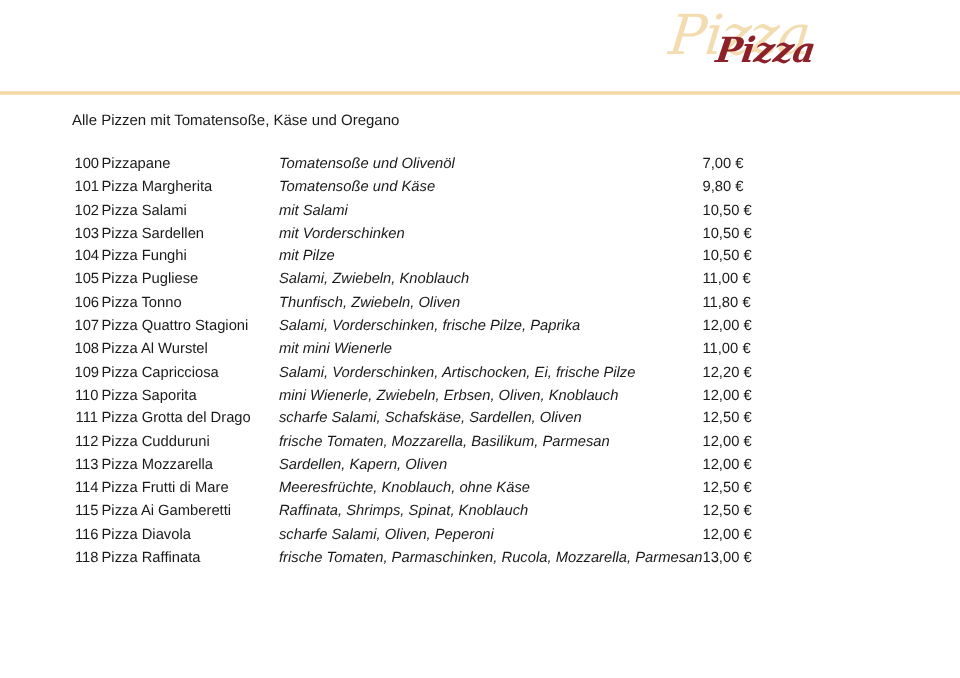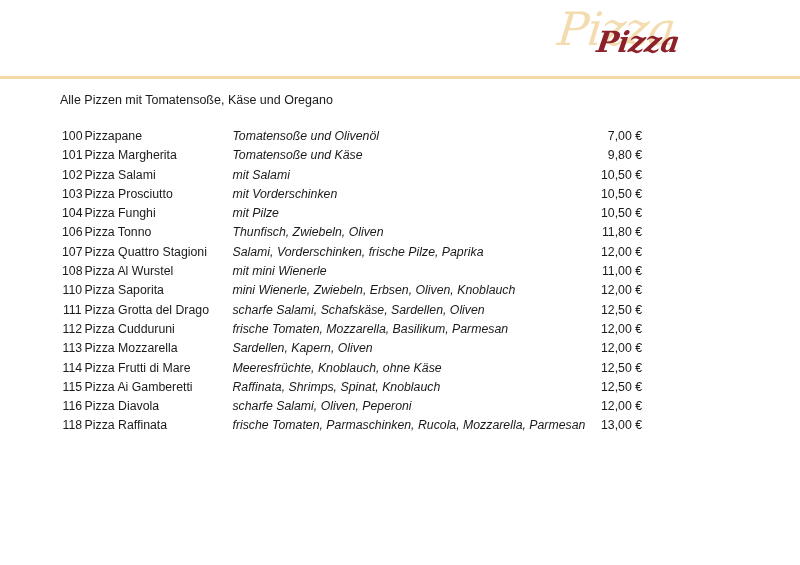--- a/index.html
+++ b/index.html
@@ -102,21 +102,21 @@
     padding-left: 8px;
   }
   td.col-desc {
     width: 330px;
     font-style: italic;
     color: #3a3a3a;
     margin-top: 40px;
   }
   td.col-price {
     width: 62px;
-    text-align: right;
+    text-align: left;
   }
 </style>
 </head>
 <body>
 
 <div id="header">
   <div id="logo">
     <span class="logo-word-big">Pizza</span>
     <span class="logo-word-small">Pizza</span>
   </div>
@@ -140,49 +140,61 @@
         <td class="col-price">9,80 €</td>
       </tr>
       <tr>
         <td class="col-num">102</td>
         <td class="col-name">Pizza Salami</td>
         <td class="col-desc">mit Salami</td>
         <td class="col-price">10,50 €</td>
       </tr>
       <tr>
         <td class="col-num">103</td>
-        <td class="col-name">Pizza Prosciutto</td>
+        <td class="col-name">Pizza Sardellen</td>
         <td class="col-desc">mit Vorderschinken</td>
         <td class="col-price">10,50 €</td>
       </tr>
       <tr>
         <td class="col-num">104</td>
         <td class="col-name">Pizza Funghi</td>
         <td class="col-desc">mit Pilze</td>
         <td class="col-price">10,50 €</td>
       </tr>
       <tr>
+        <td class="col-num">105</td>
+        <td class="col-name">Pizza Pugliese</td>
+        <td class="col-desc">Salami, Zwiebeln, Knoblauch</td>
+        <td class="col-price">11,00 €</td>
+      </tr>
+      <tr>
         <td class="col-num">106</td>
         <td class="col-name">Pizza Tonno</td>
         <td class="col-desc">Thunfisch, Zwiebeln, Oliven</td>
         <td class="col-price">11,80 €</td>
       </tr>
       <tr>
         <td class="col-num">107</td>
         <td class="col-name">Pizza Quattro Stagioni</td>
         <td class="col-desc">Salami, Vorderschinken, frische Pilze, Paprika</td>
         <td class="col-price">12,00 €</td>
       </tr>
       <tr>
         <td class="col-num">108</td>
         <td class="col-name">Pizza Al Wurstel</td>
         <td class="col-desc">mit mini Wienerle</td>
         <td class="col-price">11,00 €</td>
       </tr>
       <tr>
+        <td class="col-num">109</td>
+        <td class="col-name">Pizza Capricciosa</td>
+        <td class="col-desc">Salami, Vorderschinken, Artischocken, Ei, frische Pilze</td>
+        <td class="col-price">12,20 €</td>
+      </tr>
+      <tr>
         <td class="col-num">110</td>
         <td class="col-name">Pizza Saporita</td>
         <td class="col-desc">mini Wienerle, Zwiebeln, Erbsen, Oliven, Knoblauch</td>
         <td class="col-price">12,00 €</td>
       </tr>
       <tr>
         <td class="col-num">111</td>
         <td class="col-name">Pizza Grotta del Drago</td>
         <td class="col-desc">scharfe Salami, Schafskäse, Sardellen, Oliven</td>
         <td class="col-price">12,50 €</td>

